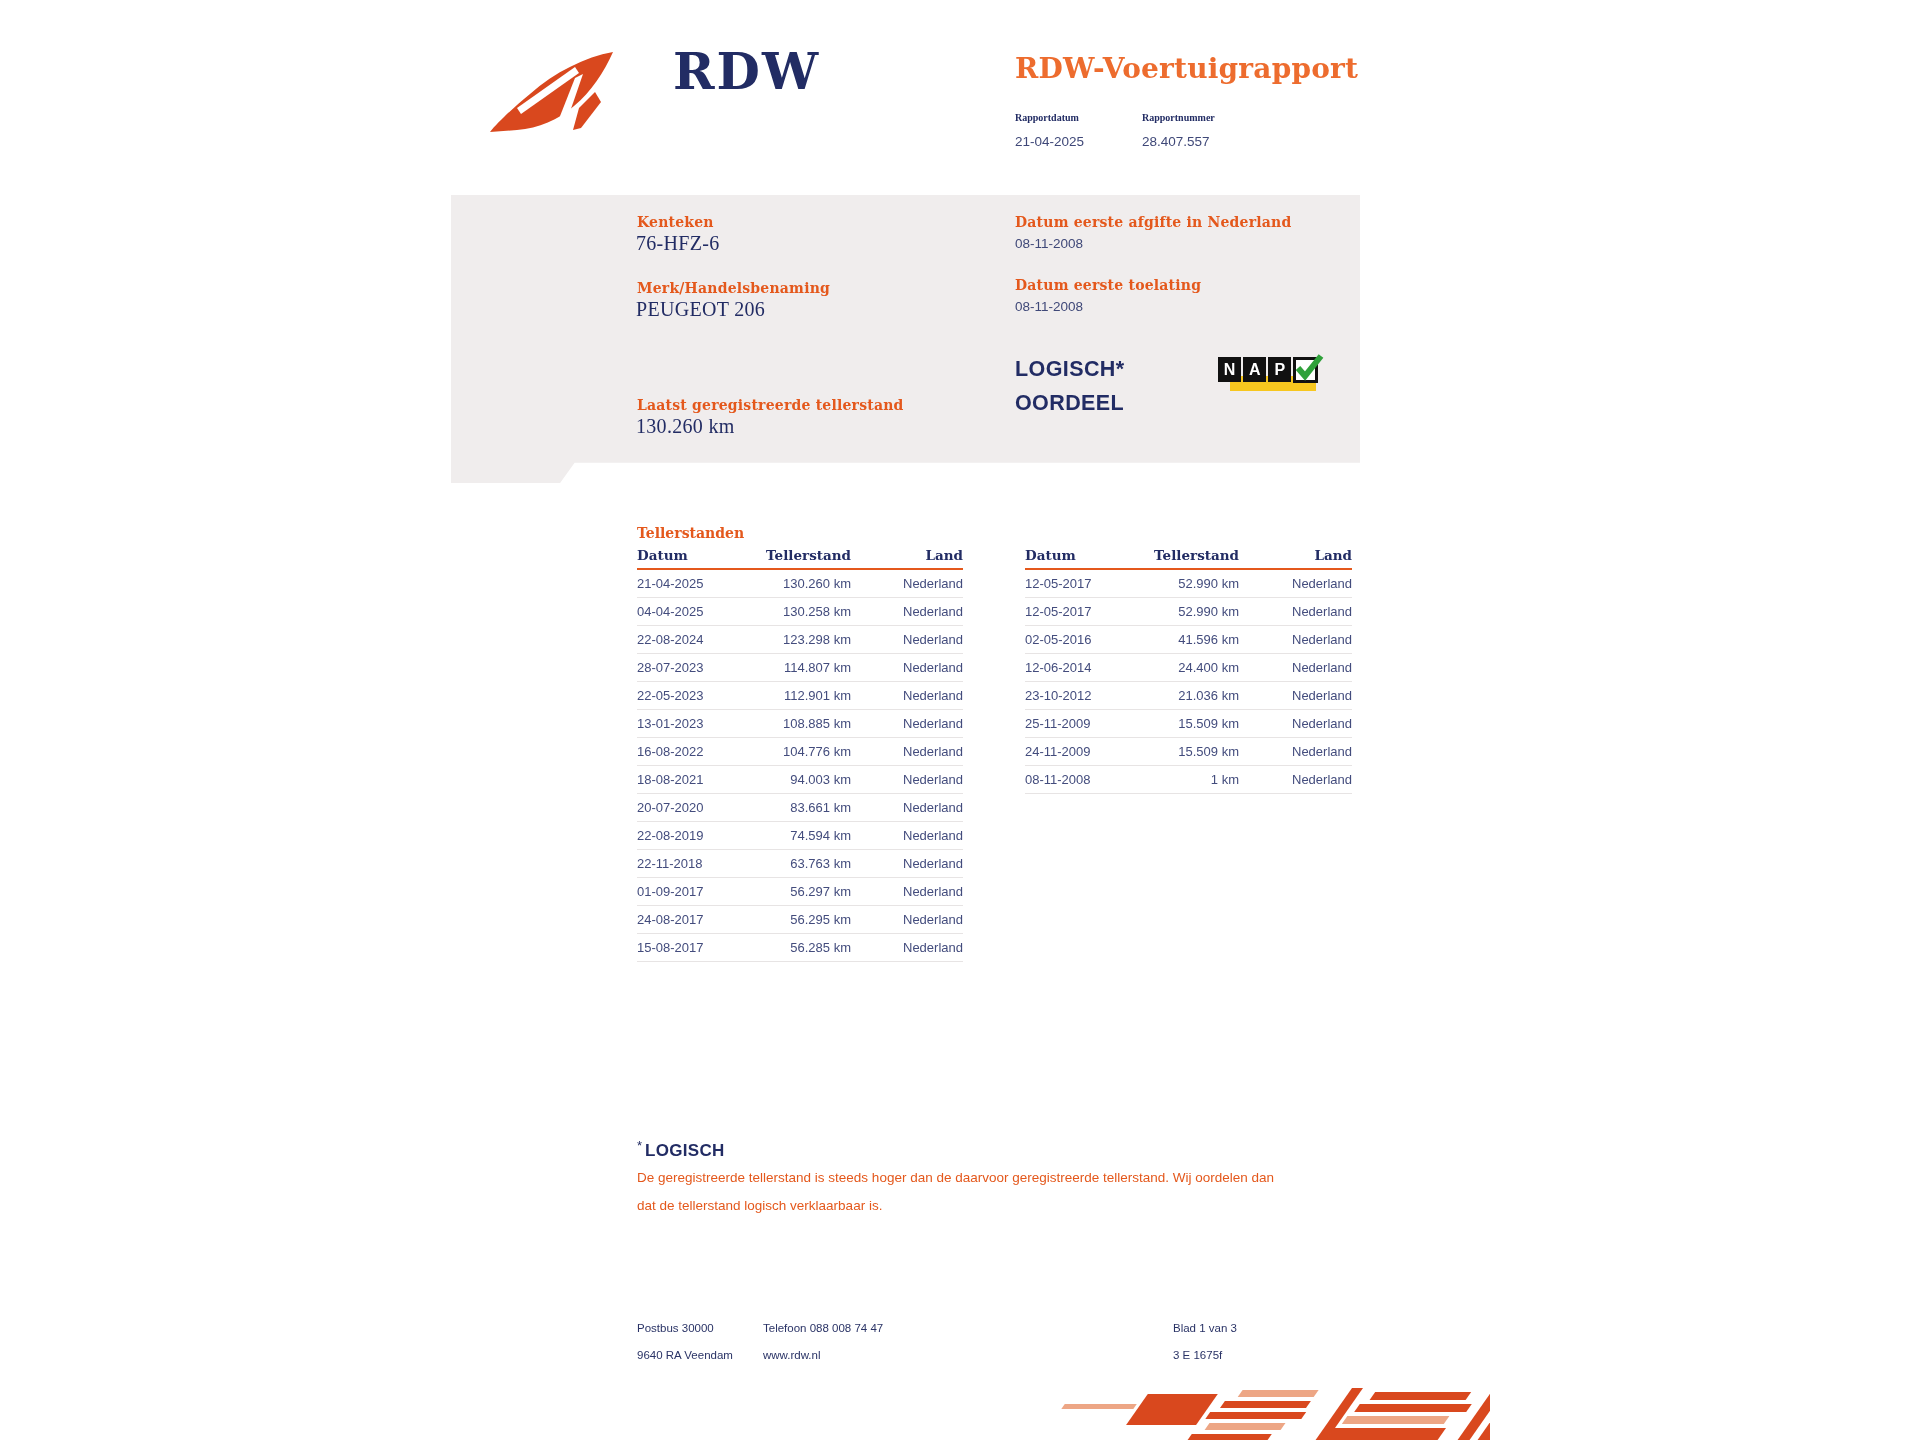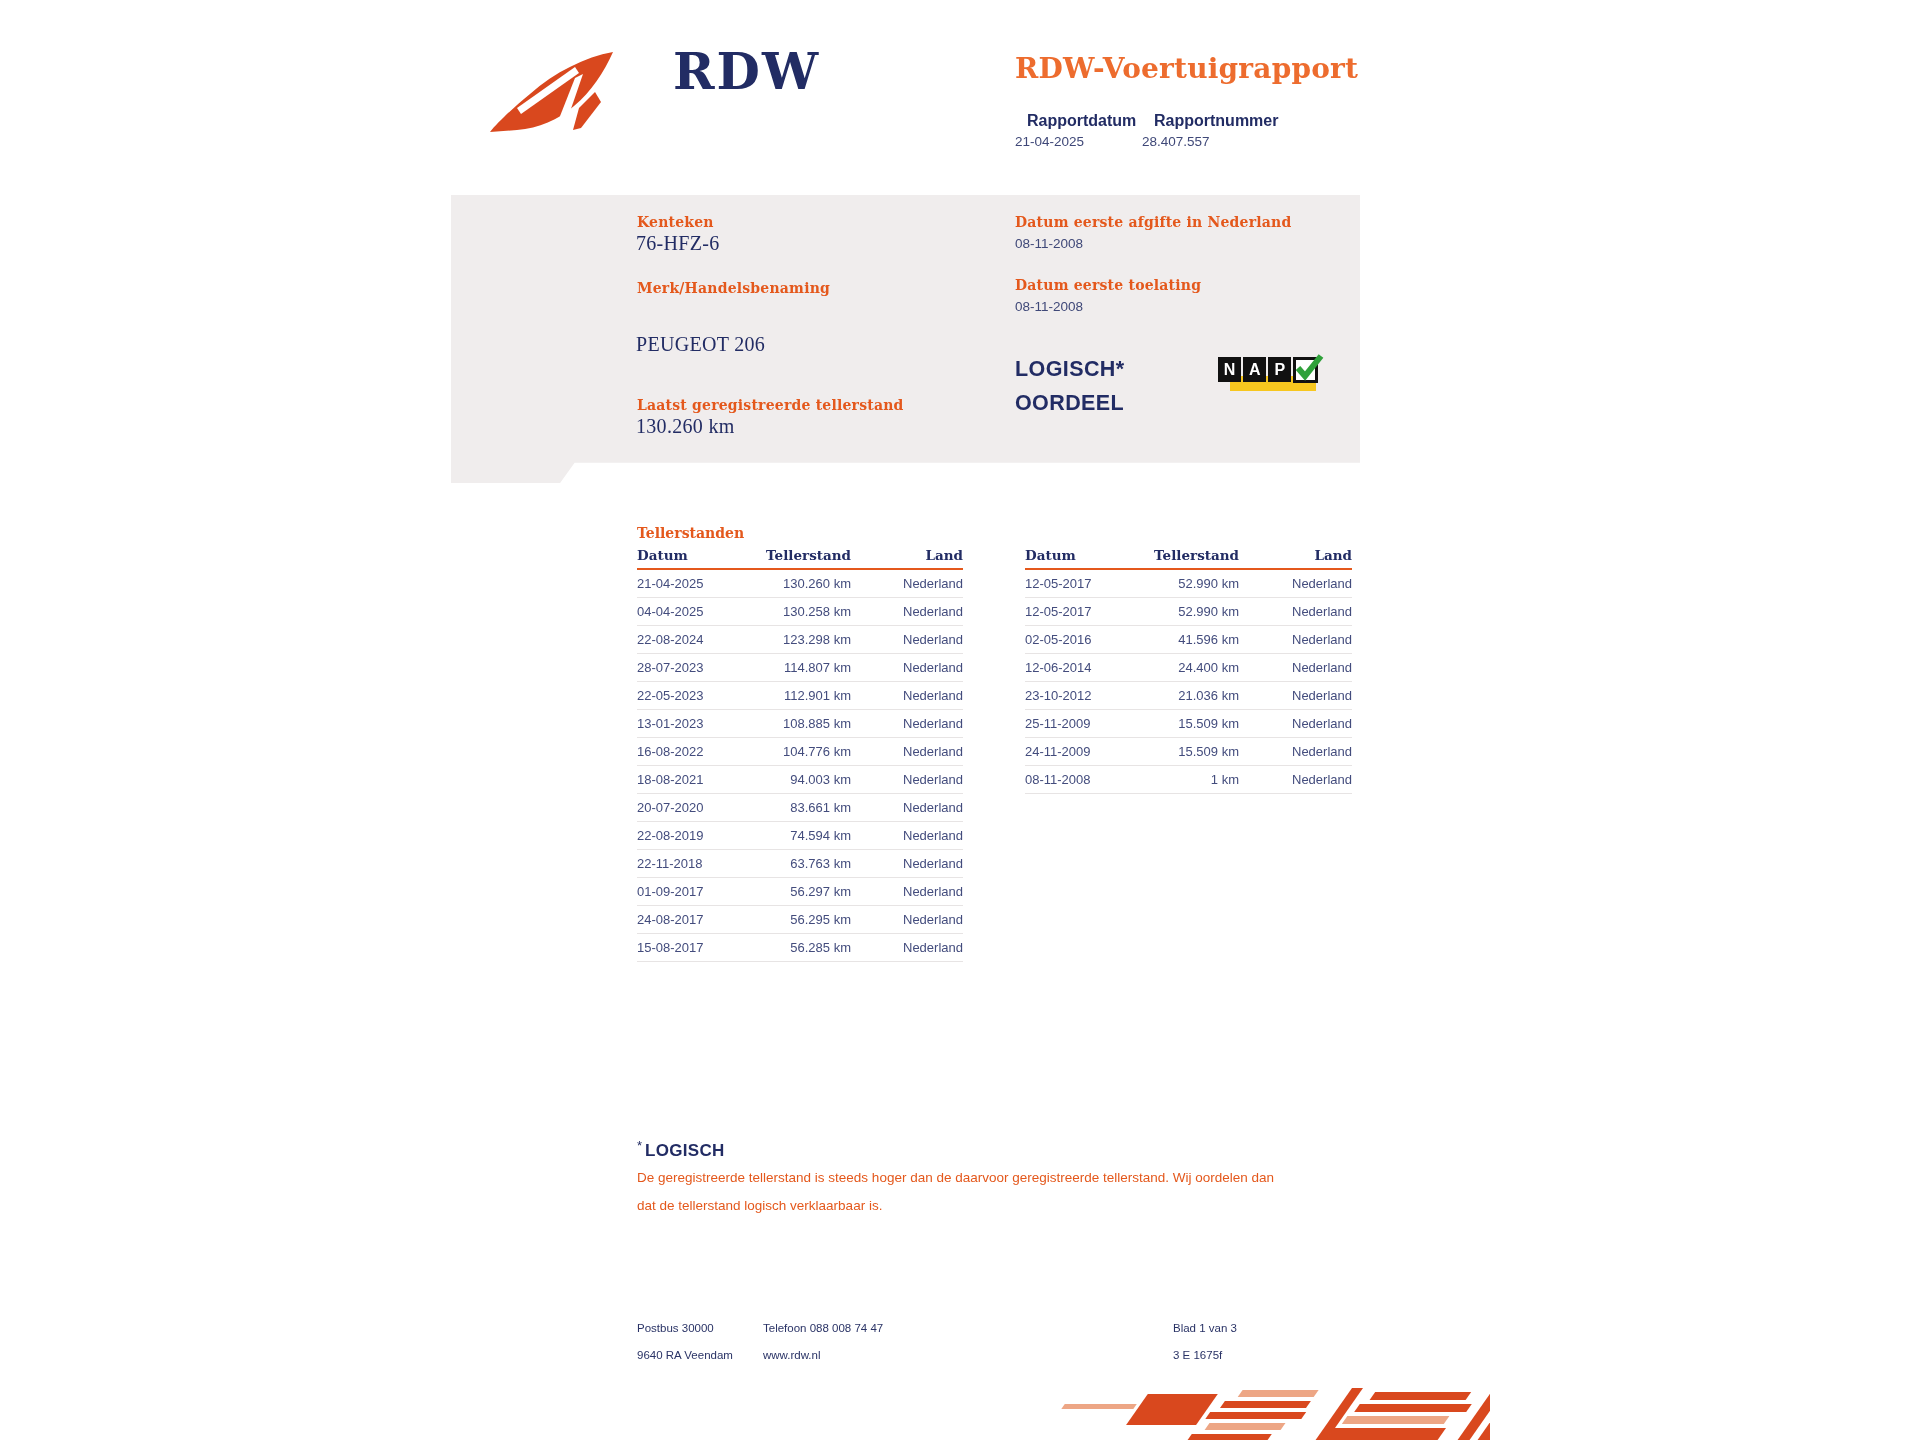--- a/index.html
+++ b/index.html
@@ -16,21 +16,21 @@
   }
   html,body{margin:0;padding:0;background:#ffffff;}
   #page{
     position:relative;width:1920px;height:1440px;background:#ffffff;
     overflow:hidden;font-family:"Liberation Sans",sans-serif;
   }
   .abs{position:absolute;}
   
   .brand-word{font-family:"DejaVu Serif",serif;font-weight:600;font-size:50px;color:var(--navy);letter-spacing:2px;}
   .doc-title{font-family:"DejaVu Serif",serif;font-weight:bold;font-size:28px;color:var(--orange-title);letter-spacing:.2px;}
-  .meta-label{font-family:Liberation Sans, sans-serif;font-weight:bold;font-size:16px;color:var(--navy);margin-left:12px;}
+  .meta-label{font-family:Liberation Serif, serif;font-weight:bold;font-size:10px;color:var(--navy);}
   .meta-value{font-size:13.5px;color:#3F4878;}
   
   .panel{
     left:451px;top:195px;width:909px;height:288px;background:var(--panel);
     clip-path:polygon(0 0,100% 0,100% 93%,13.6% 93%,12% 100%,0 100%);
   }
   .lbl-orange{font-family:"DejaVu Serif",serif;font-weight:bold;font-size:14px;color:var(--orange);letter-spacing:.2px;}
   .big-serif{font-family:Liberation Serif, serif;font-size:20px;color:var(--navy);letter-spacing:.3px;}
   .sans-val{font-size:13.5px;color:#3F4878;}
   .verdict{font-size:21.5px;font-weight:bold;color:var(--navy);letter-spacing:.4px;line-height:34px;}
@@ -80,21 +80,21 @@
   <div class="abs meta-label" style="left:1142px;top:112px;">Rapportnummer</div>
   <div class="abs meta-value" style="left:1015px;top:134px;">21-04-2025</div>
   <div class="abs meta-value" style="left:1142px;top:134px;">28.407.557</div>
 
   <div class="abs panel"></div>
 
   <div class="abs lbl-orange" style="left:637px;top:214px;">Kenteken</div>
   <div class="abs big-serif" style="left:636px;top:232px;">76-HFZ-6</div>
 
   <div class="abs lbl-orange" style="left:637px;top:280px;">Merk/Handelsbenaming</div>
-  <div class="abs big-serif" style="left:636px;top:298px;margin-top:35px;">PEUGEOT 206</div>
+  <div class="abs big-serif" style="left:636px;top:298px;">PEUGEOT 206</div>
 
   <div class="abs lbl-orange" style="left:1015px;top:214px;">Datum eerste afgifte in Nederland</div>
   <div class="abs sans-val" style="left:1015px;top:236px;">08-11-2008</div>
 
   <div class="abs lbl-orange" style="left:1015px;top:277px;">Datum eerste toelating</div>
   <div class="abs sans-val" style="left:1015px;top:299px;">08-11-2008</div>
 
   <div class="abs verdict" style="left:1015px;top:352px;">
     <div>LOGISCH*</div>
     <div>OORDEEL</div>

